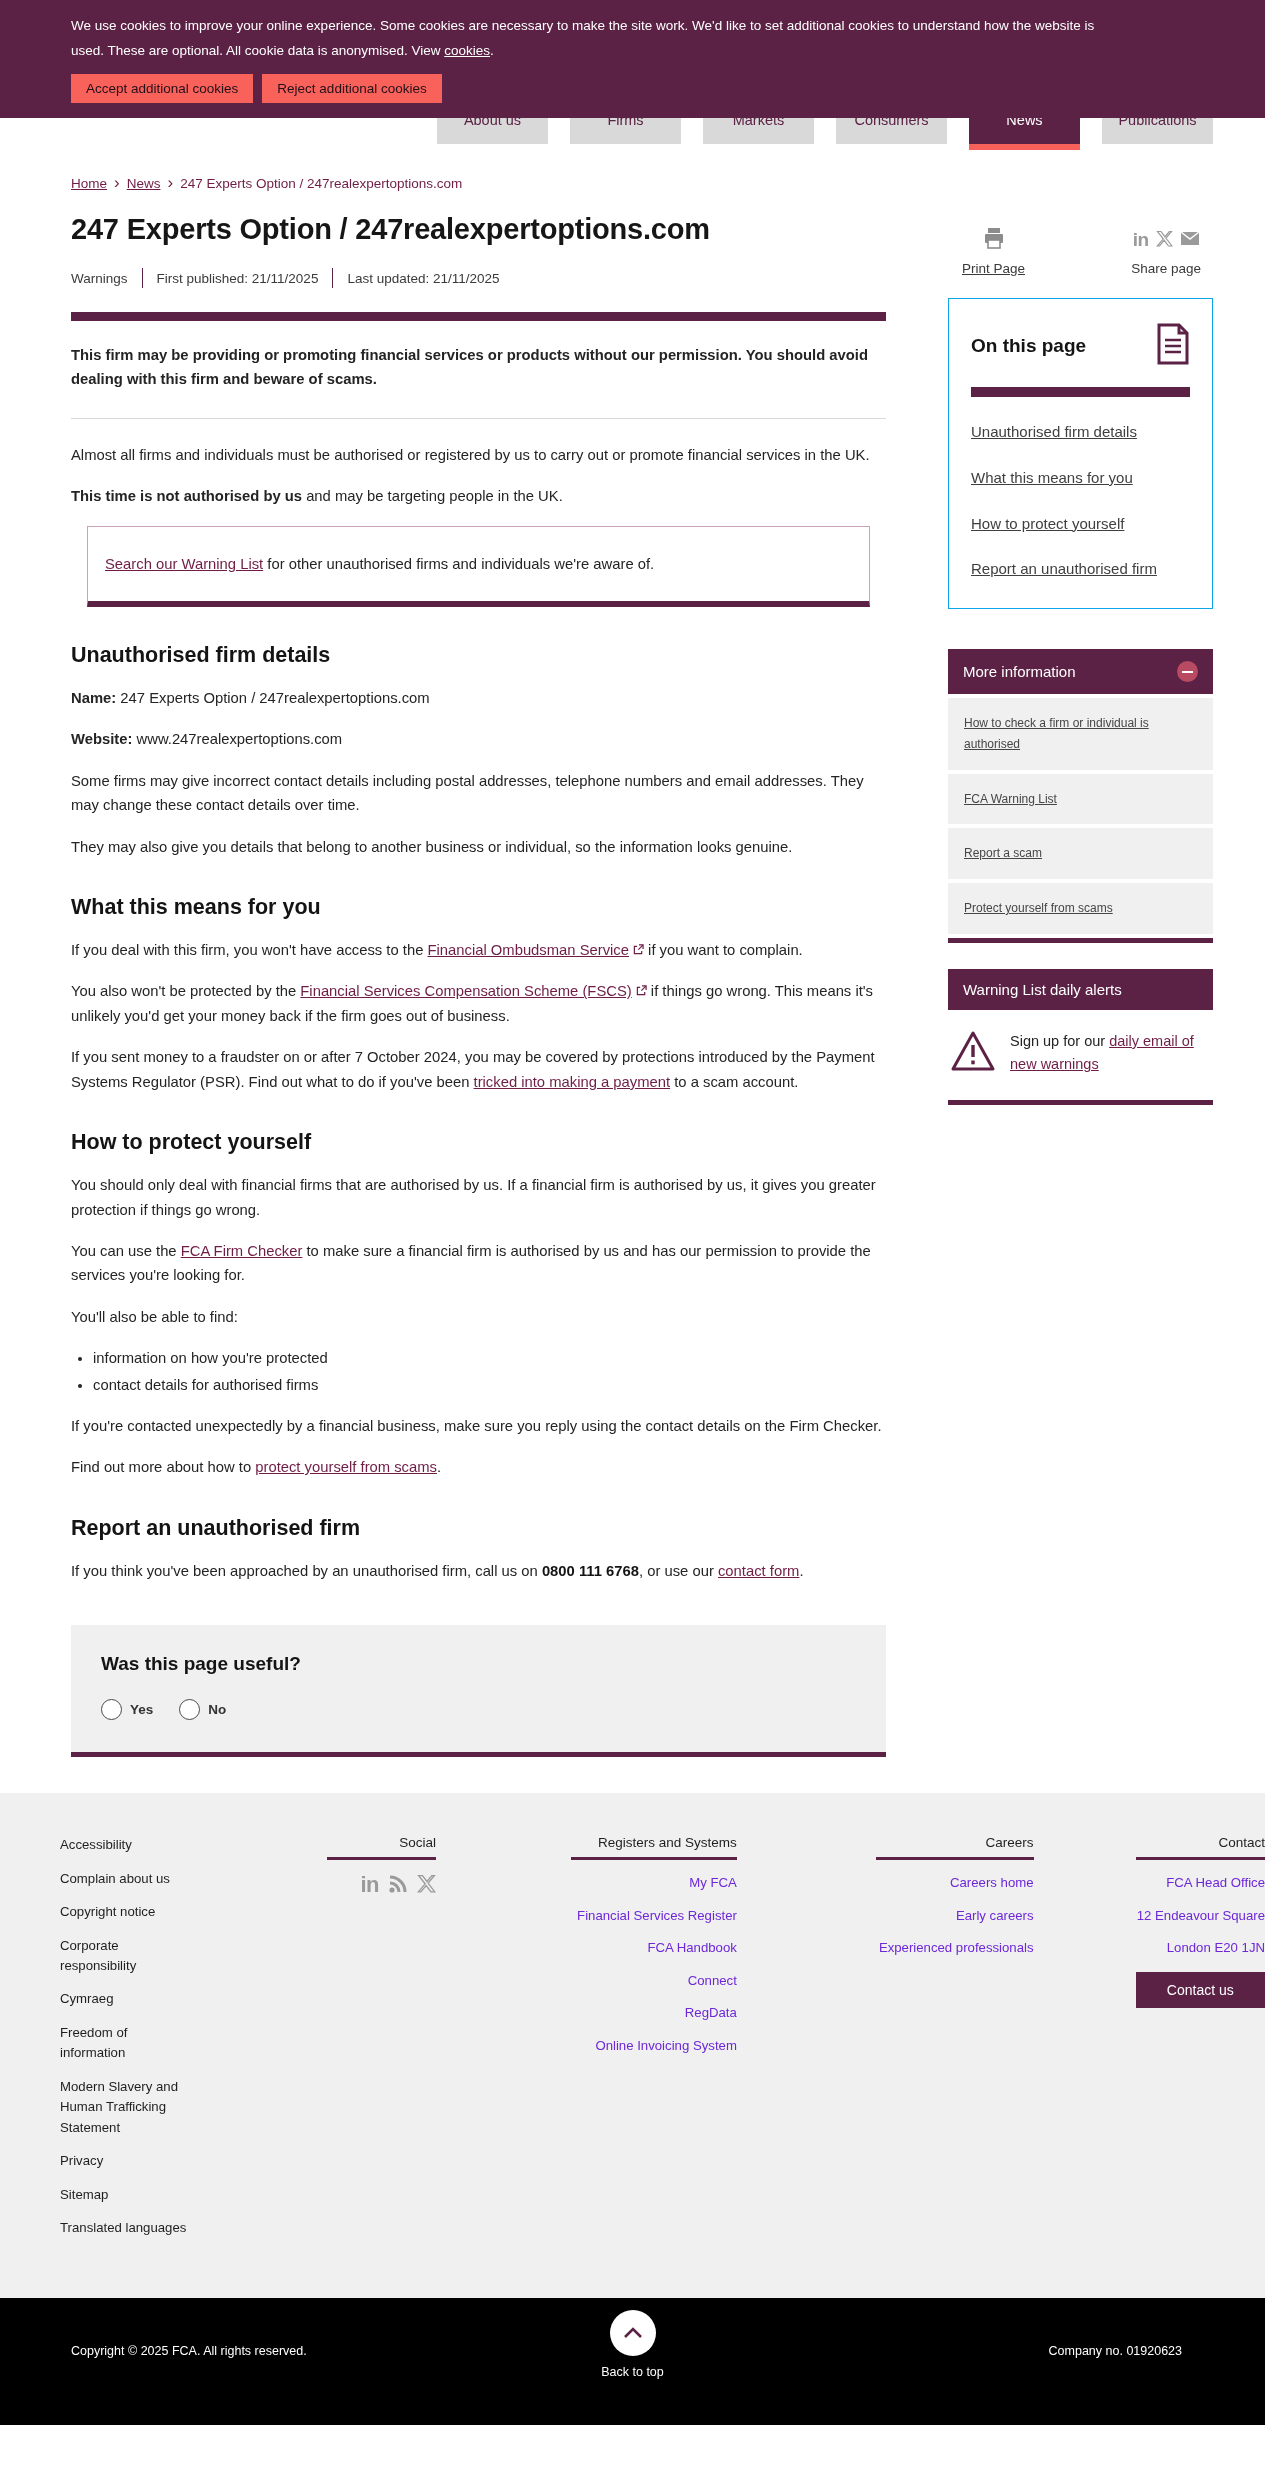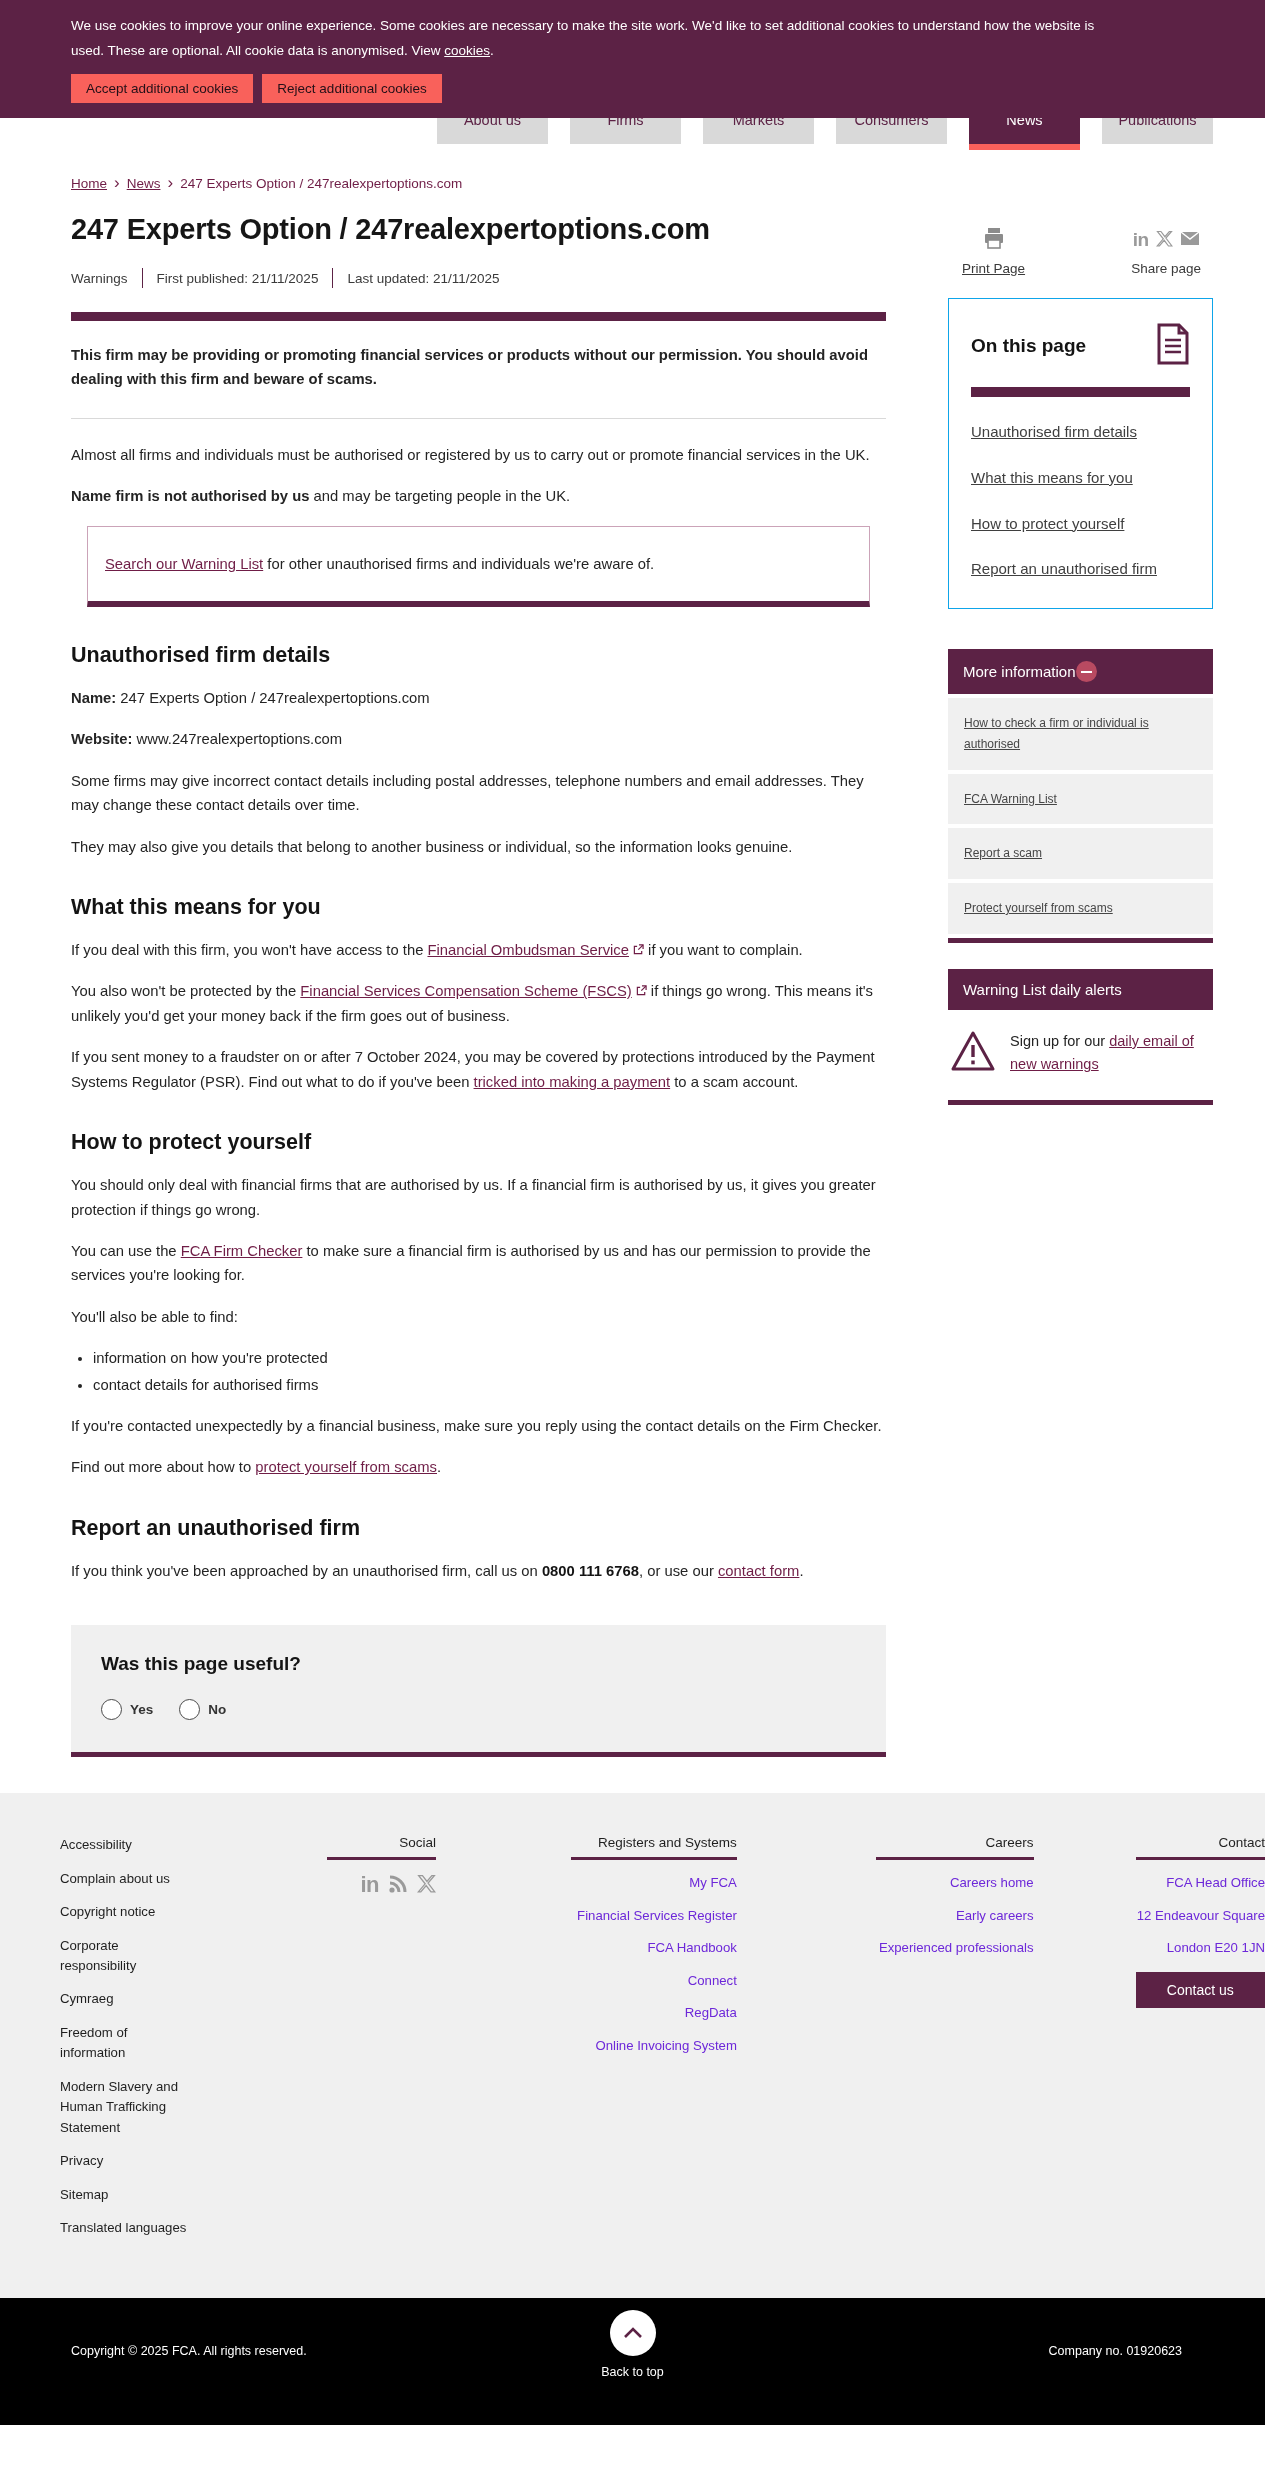--- a/index.html
+++ b/index.html
@@ -75,21 +75,21 @@
   .action-label.underlined { text-decoration:underline; }
   .li-icon { font-weight:bold; font-size:19px; color:#9a9a9a; letter-spacing:-0.5px; }
 
   .otp-box { border:1px solid #0ea5e9; padding:24px 22px 28px; margin-top:22px; }
   .otp-head { display:flex; justify-content:space-between; align-items:center; }
   .otp-title { font-size:19px; font-weight:600; color:#141414; }
   .otp-bar { height:10px; background:#5c2245; margin-top:18px; }
   .otp-links a { display:block; margin-top:24px; font-size:15px; line-height:1.45; color:#3f3f3f; text-decoration:underline; }
 
   .panel { margin-top:40px; }
-  .panel-header { background:#5c2245; color:#ffffff; font-size:15px; padding:12px 15px; display:flex; align-items:center; }
+  .panel-header { background:#5c2245; color:#ffffff; font-size:15px; padding:12px 15px; display:flex; justify-content:space-between; align-items:center; }
   .minus-btn { width:21px; height:21px; border-radius:50%; background:#b84a61; position:relative; border:none; }
   .minus-btn::after { content:""; position:absolute; left:5px; right:5px; top:9.5px; height:2.5px; background:#ffffff; }
   .panel-item { background:#f0f0f0; margin-top:4px; padding:15px 16px; }
   .panel-item a { font-size:12px; line-height:1.65; color:#464646; text-decoration:underline; }
   .panel-footbar { height:5px; background:#5c2245; margin-top:4px; }
 
   .alerts { margin-top:26px; }
   .alerts-body { display:flex; align-items:center; gap:14px; padding:20px 4px 20px 2px; }
   .alerts-text { font-size:14.5px; line-height:1.6; color:#242424; }
   .alerts-text a { color:#6f1d46; text-decoration:underline; }
@@ -170,21 +170,21 @@
     </div>
 
     <div class="rule-bar"></div>
 
     <p class="intro">This firm may be providing or promoting financial services or products without our permission. You should avoid dealing with this firm and beware of scams.</p>
 
     <hr class="light">
 
     <p>Almost all firms and individuals must be authorised or registered by us to carry out or promote financial services in the UK.</p>
 
-    <p><strong>Name firm is not authorised by us</strong><span> and may be targeting people in the UK.</span></p>
+    <p><strong>This time is not authorised by us</strong><span> and may be targeting people in the UK.</span></p>
 
     <div class="warning-box">
       <p><a class="link">Search our Warning List</a><span> for other unauthorised firms and individuals we're aware of.</span></p>
     </div>
 
     <h2 class="section" id="firm-details">Unauthorised firm details</h2>
 
     <p><strong>Name:</strong> <span>247 Experts Option / 247realexpertoptions.com</span></p>
     <p><strong>Website:</strong> <span>www.247realexpertoptions.com</span></p>
 

